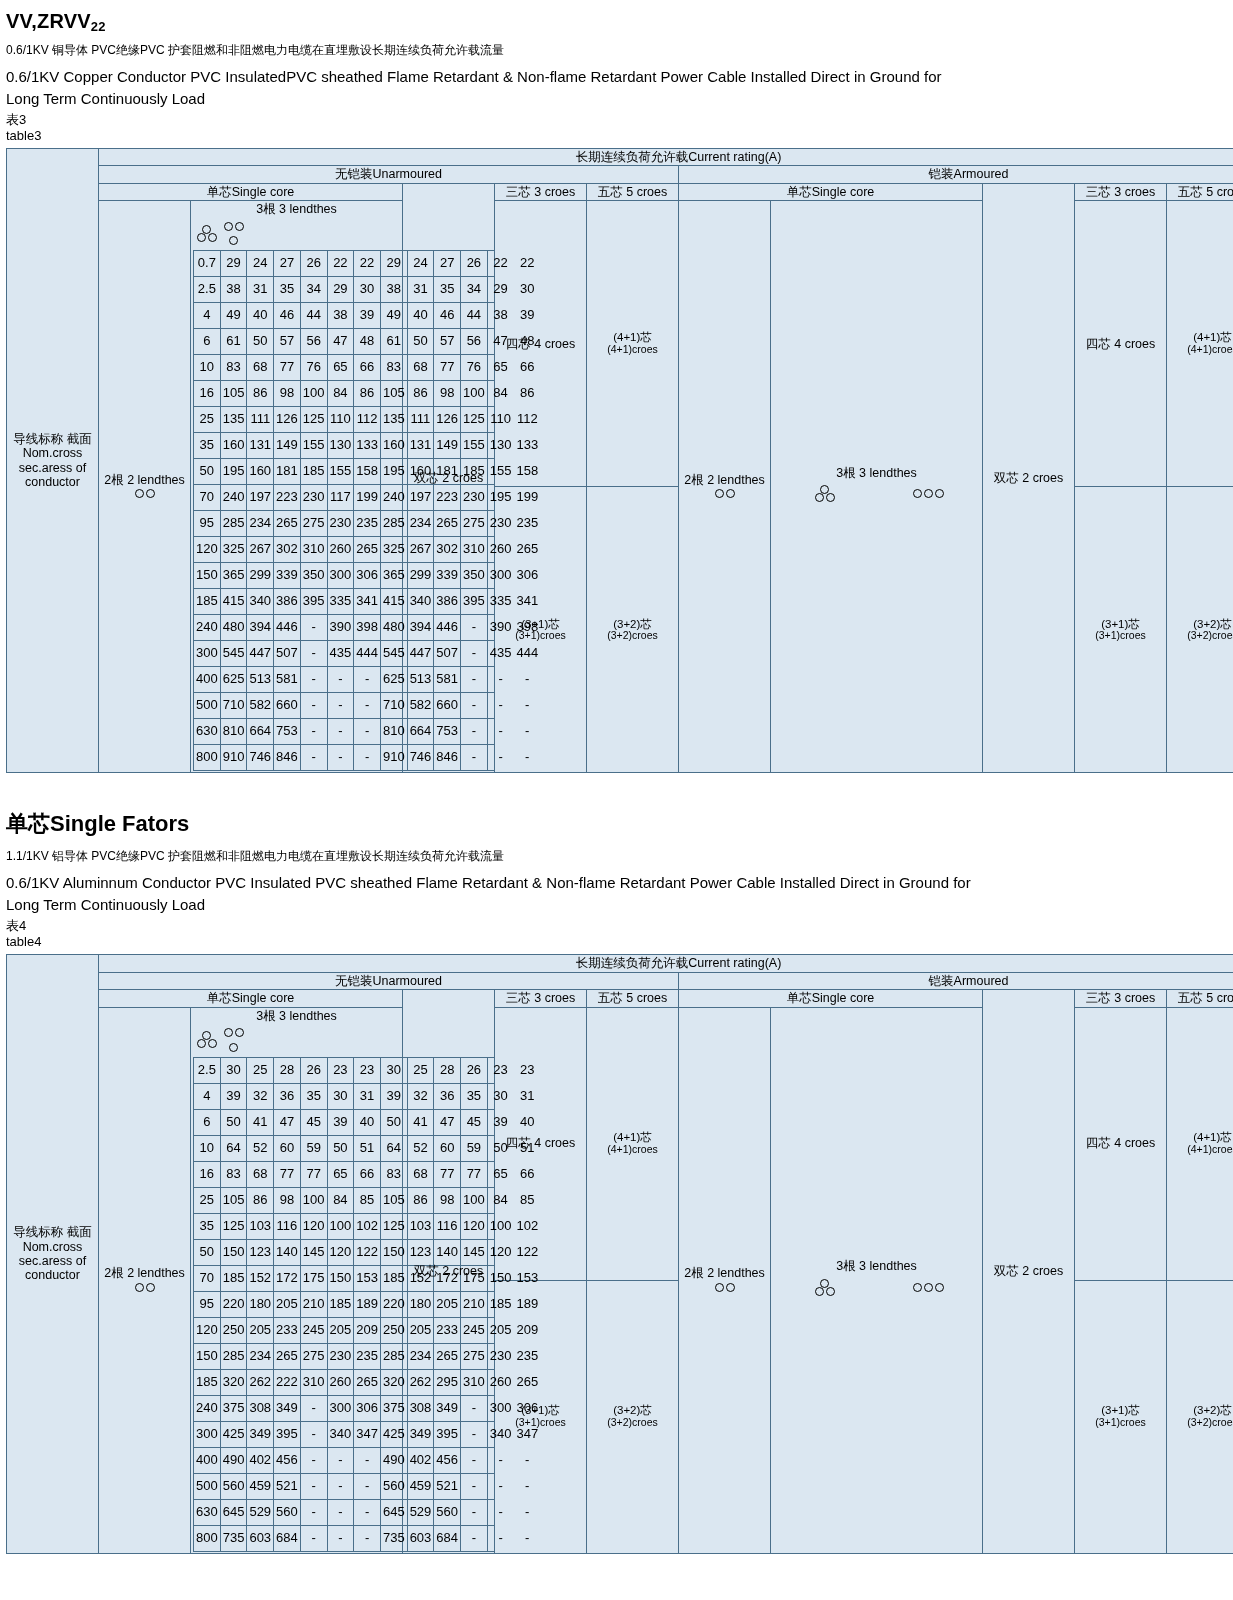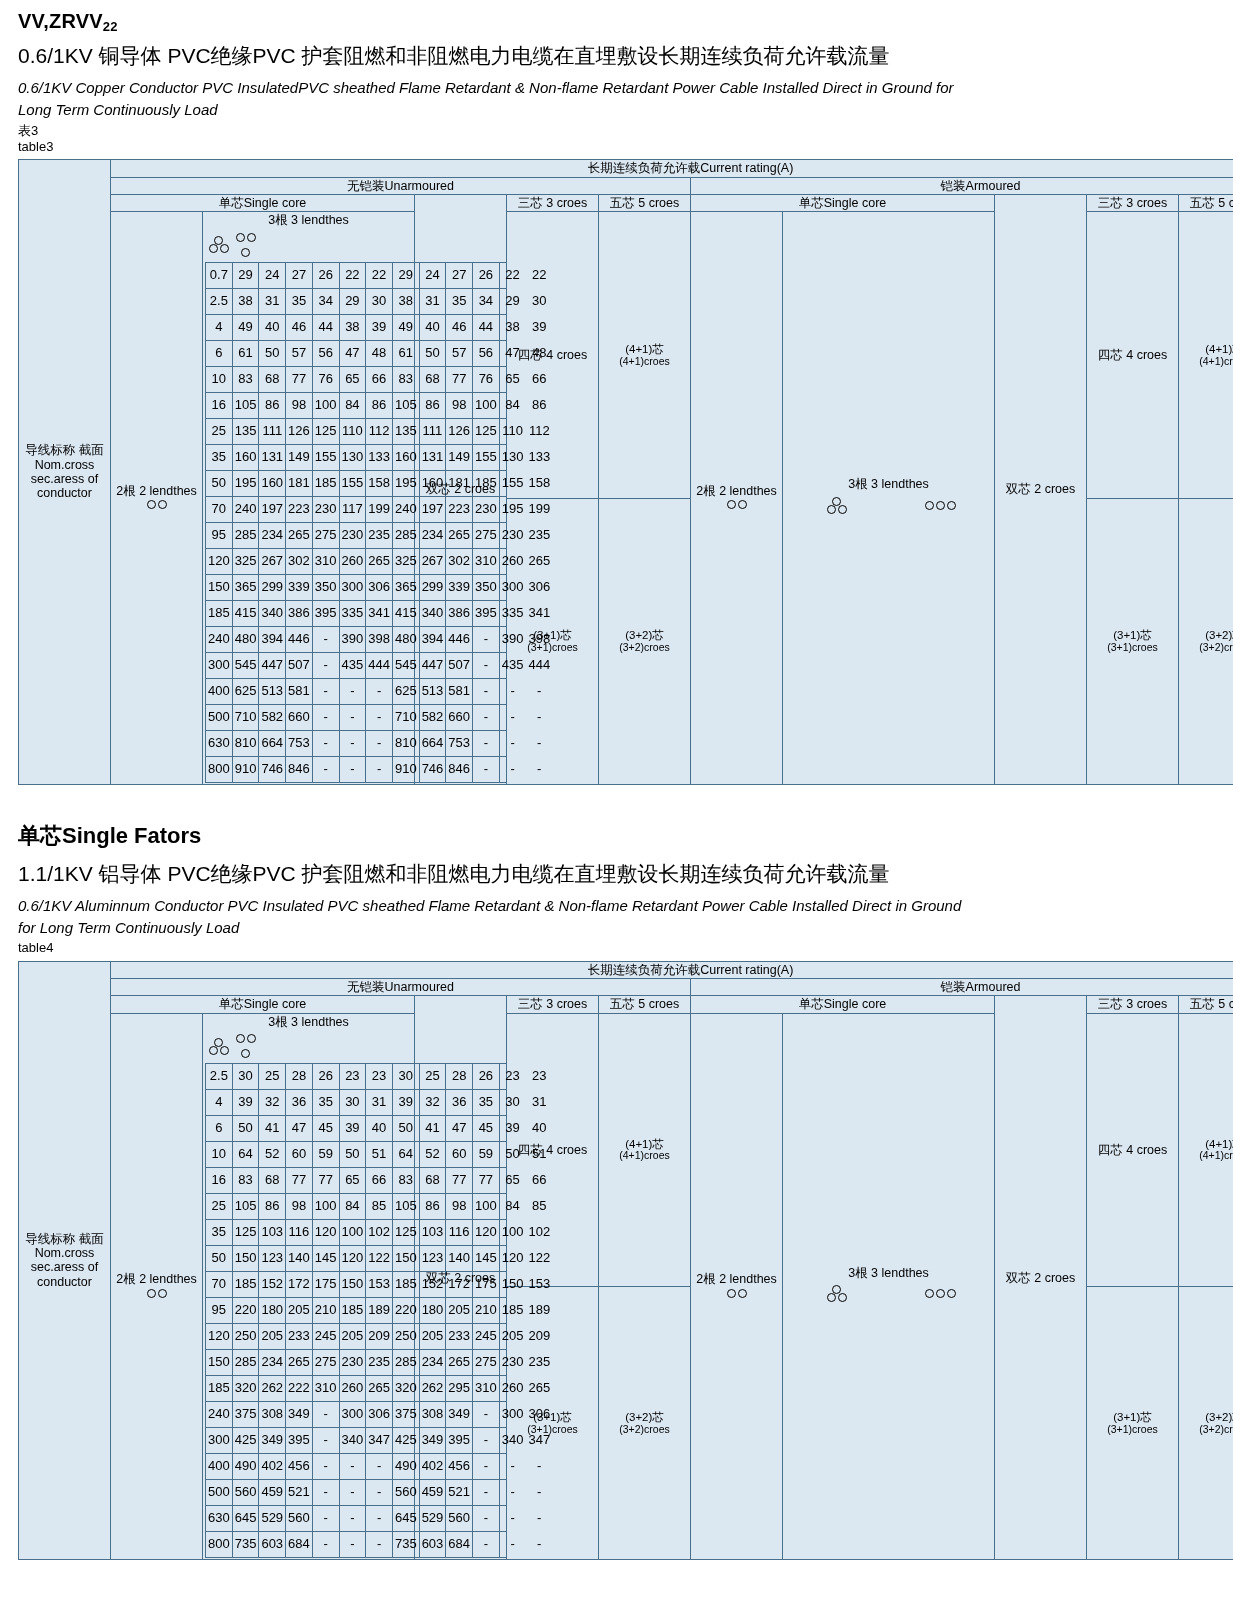--- a/index.html
+++ b/index.html
@@ -5,40 +5,39 @@
   html,body{margin:0;padding:0;}
   body{
     width:1233px;
     background:#ffffff;
     font-family:"Liberation Sans", sans-serif;
     color:#000;
     -webkit-font-smoothing:antialiased;
   }
   .page{
     width:994px;
-    padding:8px 18px 10px 18px;
+    padding:8px 18px 10px 6px;
     box-sizing:border-box;
   }
   .title-code{
     font-size:20px;
     font-weight:bold;
     letter-spacing:.2px;
     margin:2px 0 10px 0;
   }
   .title-code sub{font-size:13px;vertical-align:baseline;position:relative;top:3px;}
   .subtitle-cn{
-    font-size:21px;
+    font-size:12px;
     margin:0 0 8px 0;
     line-height:1.25;
   }
   .subtitle-en{
     font-size:15px;
     line-height:1.45;
     margin:0 0 2px 0;
-    font-style:italic;
   }
   .table-label{
     font-size:13px;
     line-height:1.25;
     margin:2px 0 4px 0;
   }
   table.ct{
     border-collapse:collapse;
     width:100%;
     table-layout:fixed;
@@ -530,20 +529,21 @@
     <tbody></tbody>
   </table>
 
   <div class="section2">
     <div class="h-rating">单芯Single Fators</div>
 
     <div class="subtitle-cn">1.1/1KV 铝导体 PVC绝缘PVC 护套阻燃和非阻燃电力电缆在直埋敷设长期连续负荷允许载流量</div>
     <div class="subtitle-en">0.6/1KV Aluminnum Conductor PVC Insulated PVC sheathed Flame Retardant &amp; Non-flame Retardant Power Cable Installed Direct in Ground for Long Term Continuously Load</div>
 
     <div class="table-label">
+      <div>表4</div>
       <div>table4</div>
     </div>
 
     <table class="ct" id="tbl4">
       <colgroup>
         <col style="width:92px">
         <col style="width:92px">
           <col style="width:110px">
           <col style="width:102px">
         <col style="width:92px">

